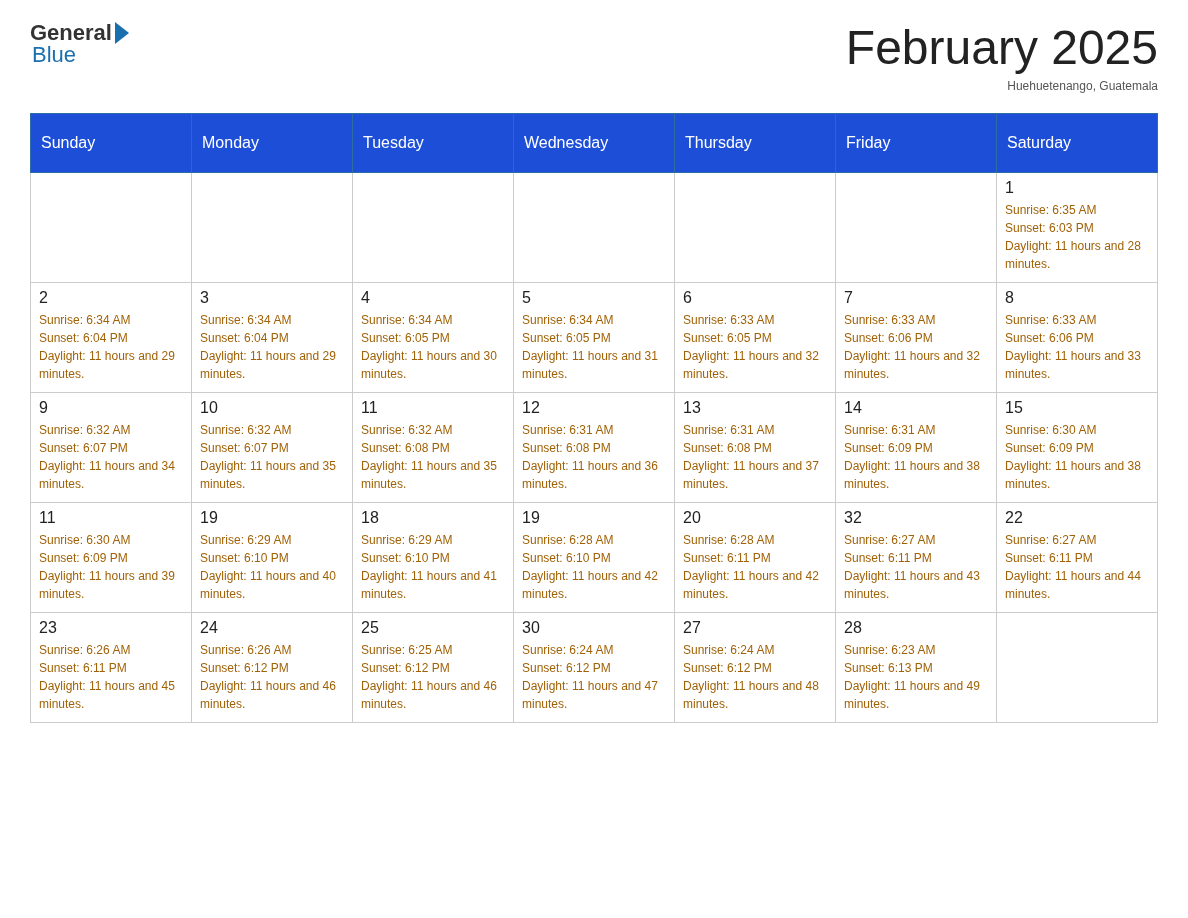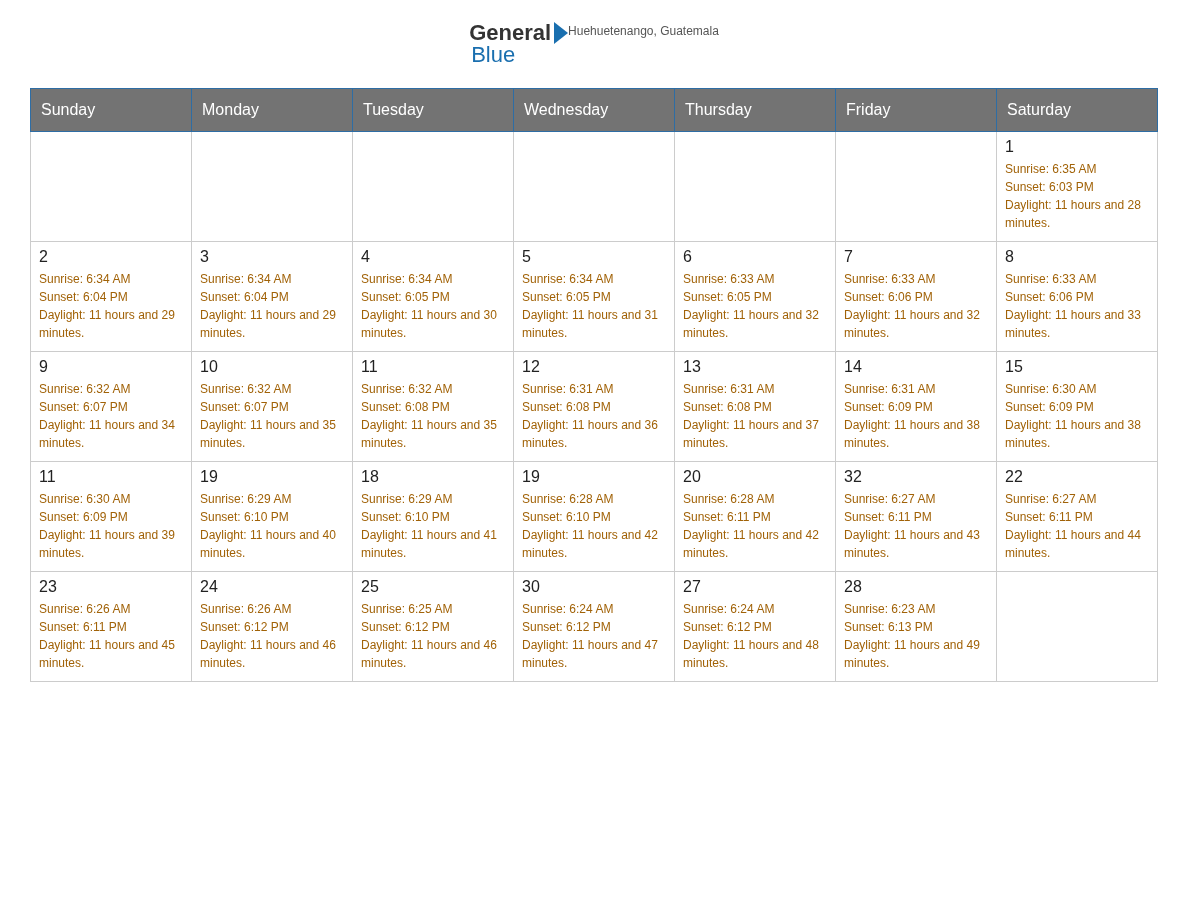--- a/index.html
+++ b/index.html
@@ -5,21 +5,21 @@
     * { box-sizing: border-box; margin: 0; padding: 0; }
     body {
       font-family: Arial, Helvetica, sans-serif;
       background: #fff;
       padding: 20px 30px;
       width: 1188px;
       min-height: 918px;
     }
     .header {
       display: flex;
-      justify-content: center;
+      justify-content: space-between;
       align-items: flex-start;
       margin-bottom: 20px;
     }
     .title-section {
       text-align: right;
     }
     .month-title {
       font-size: 48px;
       font-weight: normal;
       color: #222;
@@ -28,24 +28,24 @@
       font-size: 12px;
       color: #555;
       margin-top: 4px;
     }
     .calendar {
       width: 100%;
       border-collapse: collapse;
       border: 1px solid #ccc;
     }
     .calendar th {
-      background-color: #737373;
+      background-color: #1d4ed8;
       color: #fff;
       text-align: left;
-      padding: 12px 10px;
+      padding: 20px 10px;
       font-size: 16px;
       font-weight: normal;
       border: 1px solid #2e6da4;
     }
     .calendar td {
       vertical-align: top;
       border: 1px solid #ccc;
       padding: 6px 8px;
       width: calc(100% / 7);
       min-height: 100px;
@@ -104,20 +104,21 @@
 
 <div class="header">
   <div class="logo-wrapper">
     <div class="logo-top">
       <span class="general-text">General</span>
       <span class="triangle-right"></span>
     </div>
     <div class="logo-bottom">Blue</div>
   </div>
   <div class="title-section">
+    <div class="month-title">February 2025</div>
     <div class="location">Huehuetenango, Guatemala</div>
   </div>
 </div>
 
 <table class="calendar">
   <thead>
     <tr>
     <th>Sunday</th>
         <th>Monday</th>
         <th>Tuesday</th>

